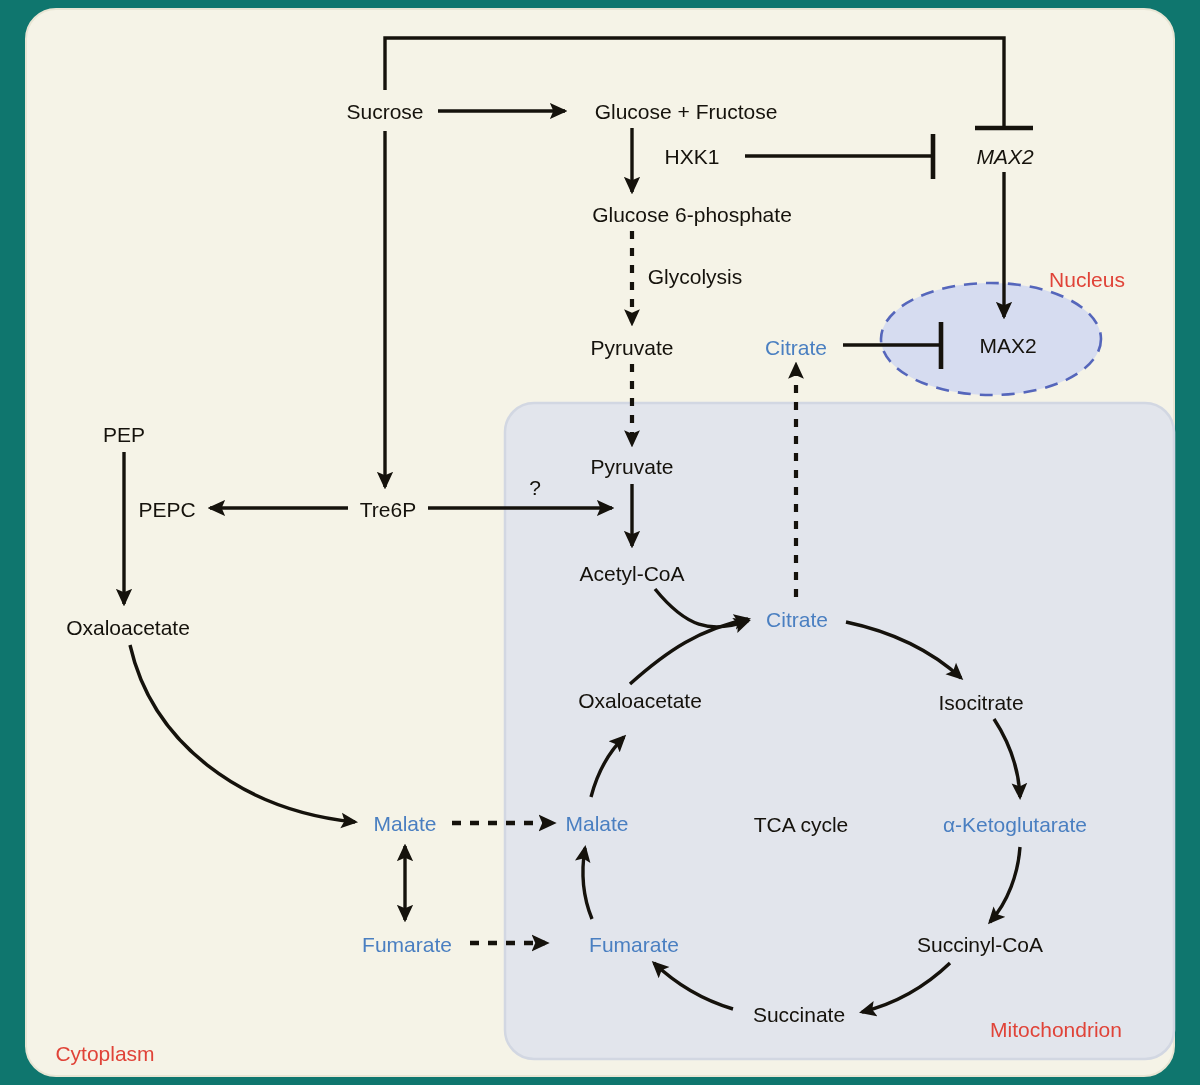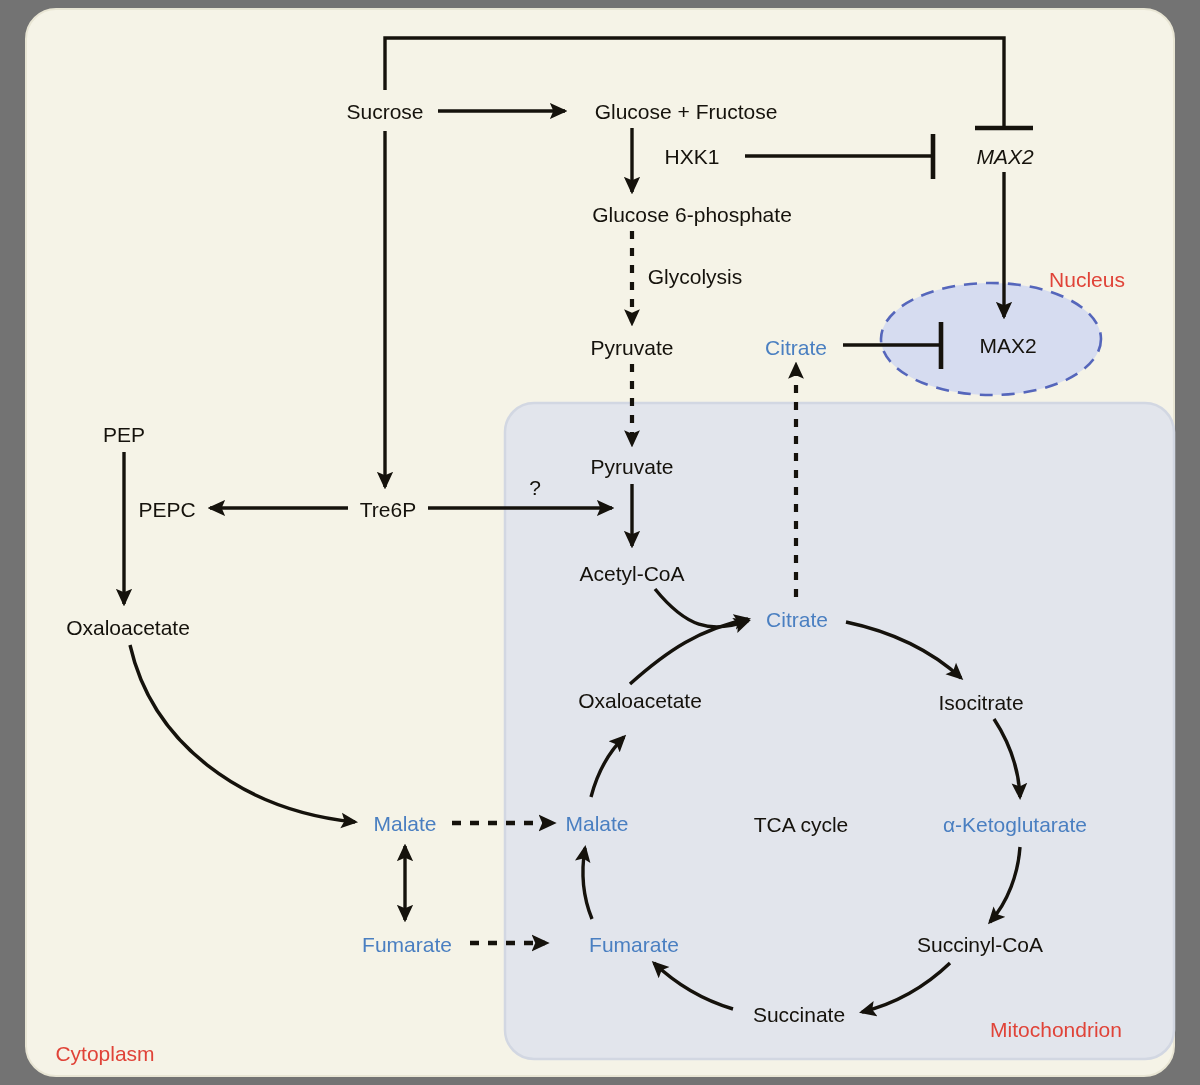--- a/index.html
+++ b/index.html
@@ -7,21 +7,21 @@
     padding: 0;
     background: #ffffff;
   }
   body {
     font-family: "Liberation Sans", sans-serif;
   }
   #stage {
     position: relative;
     width: 1200px;
     height: 1085px;
-    background: #737373;
+    background: #0f766e;
     overflow: hidden;
   }
   #stage svg {
     position: absolute;
     top: 0;
     left: 0;
   }
   .node-text {
     font-family: "Liberation Sans", sans-serif;
     font-size: 21px;

